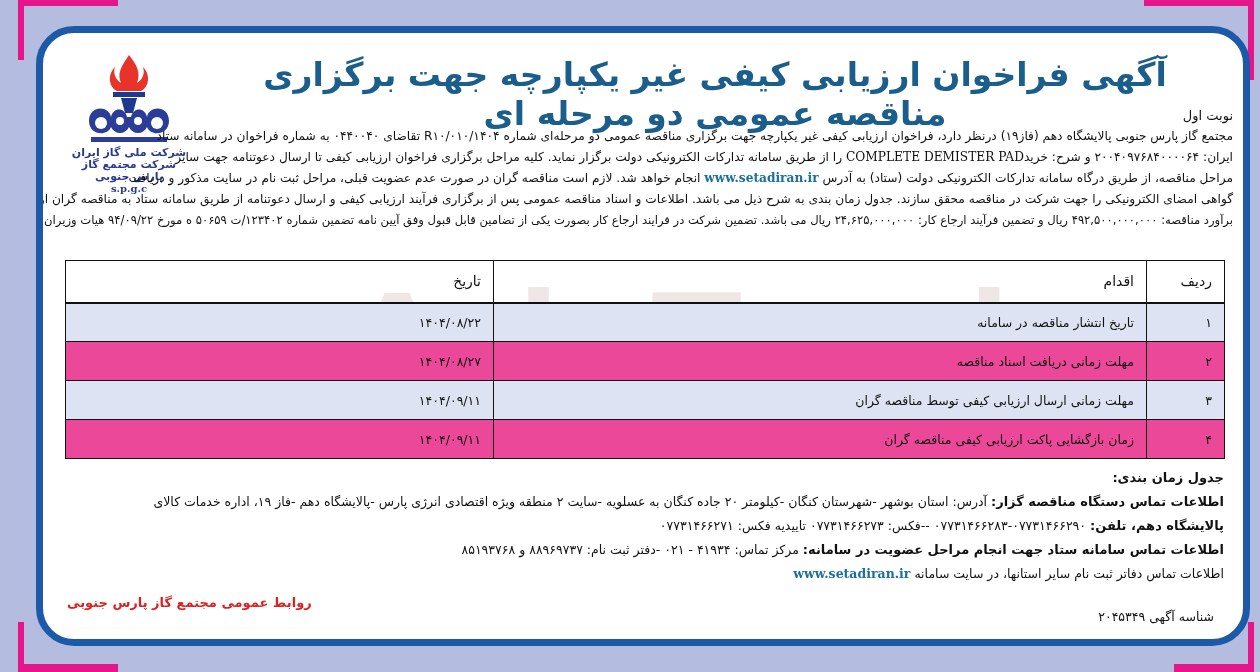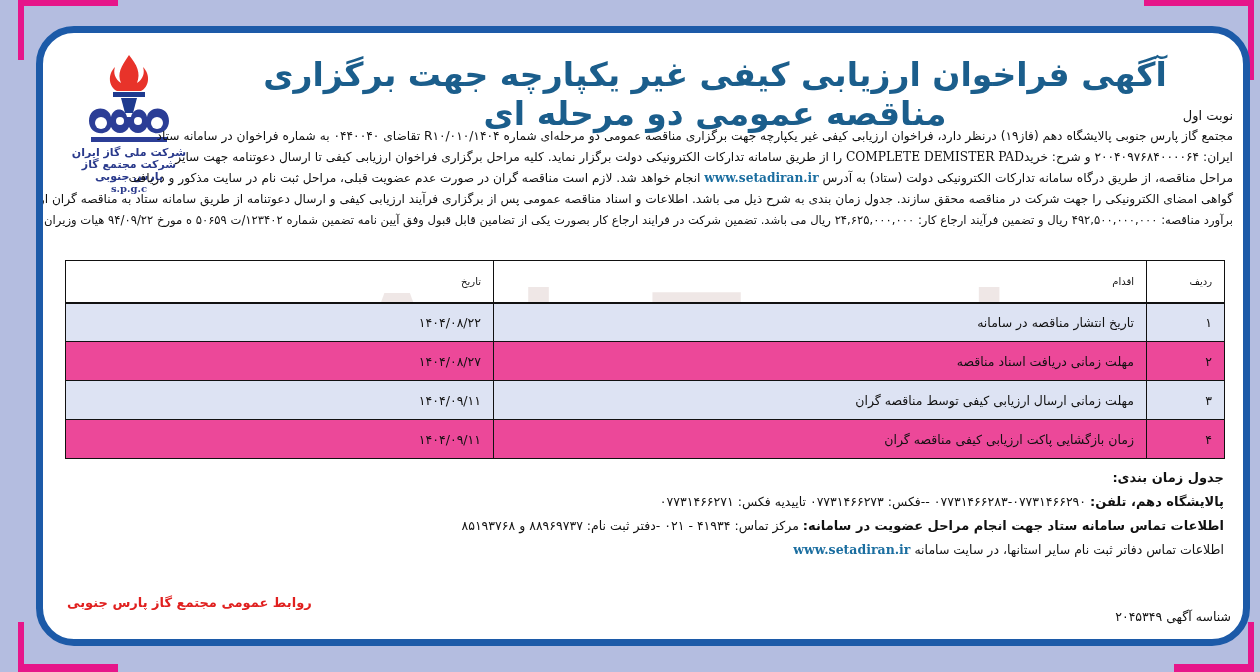--- a/index.html
+++ b/index.html
@@ -72,34 +72,34 @@
   }
   table.schedule td, table.schedule th {
     border: 1.5px solid #111; height: 39px; padding: 0 12px; text-align: right; font-weight: normal;
   }
   table.schedule th { border-bottom-width: 2.5px; height: 42px; }
   table.schedule tr.row-blue td { background: #dde3f3; }
   table.schedule tr.row-peach td { background: #ec4899; }
   table.schedule td.num { width: 78px; }
   table.schedule td.act { width: 653px; }
   table.schedule td.date { direction: ltr; text-align: right; }
-  .col-hdr { font-size: 10px; }
+  .col-hdr { font-size: 14px; }
 
   .contact {
     position: absolute; right: 19px; top: 433px; width: 1180px;
     font-size: 12.5px; line-height: 24px; color: #111; text-align: right;
   }
   .contact .row { display: block; white-space: nowrap; }
   .contact b { font-weight: bold; font-size: 13px; }
   .pr {
     position: absolute; left: 24px; top: 562px;
     font-size: 13px; font-weight: bold; color: #e0201f;
   }
   .adid {
-    position: absolute; right: 12px; top: 576px;
+    position: absolute; right: 29px; top: 576px;
     font-size: 12.5px; color: #111;
   }
 </style>
 </head>
 <body>
 
 <div class="corner c-tl-h"></div>
 <div class="corner c-tl-v"></div>
 <div class="corner c-tr-h"></div>
 <div class="corner c-tr-v"></div>
@@ -177,20 +177,24 @@
         <td class="num">۴</td>
         <td class="act">زمان بازگشایی پاکت ارزیابی کیفی مناقصه گران</td>
         <td class="date">۱۴۰۴/۰۹/۱۱</td>
       </tr>
     </tbody>
       </table>
 
     <div class="contact">
       <span class="row"><b>جدول زمان بندی:</b></span>
       <span class="row">
+        <b>اطلاعات تماس دستگاه مناقصه گزار:</b>
+        <span>آدرس: استان بوشهر -شهرستان کنگان -کیلومتر ۲۰ جاده کنگان به عسلویه -سایت ۲ منطقه ویژه اقتصادی انرژی پارس -پالایشگاه دهم -فاز ۱۹، اداره خدمات کالای</span>
+      </span>
+      <span class="row">
         <b>پالایشگاه دهم، تلفن:</b>
         <span>۰۷۷۳۱۴۶۶۲۹۰-۰۷۷۳۱۴۶۶۲۸۳ --فکس: ۰۷۷۳۱۴۶۶۲۷۳ تاییدیه فکس: ۰۷۷۳۱۴۶۶۲۷۱</span>
       </span>
       <span class="row">
         <b>اطلاعات تماس سامانه ستاد جهت انجام مراحل عضویت در سامانه:</b>
         <span>مرکز تماس: ۴۱۹۳۴ - ۰۲۱ -دفتر ثبت نام: ۸۸۹۶۹۷۳۷ و ۸۵۱۹۳۷۶۸</span>
       </span>
       <span class="row">
         <span>اطلاعات تماس دفاتر ثبت نام سایر استانها، در سایت سامانه</span>
         <a class="link">www.setadiran.ir</a>

